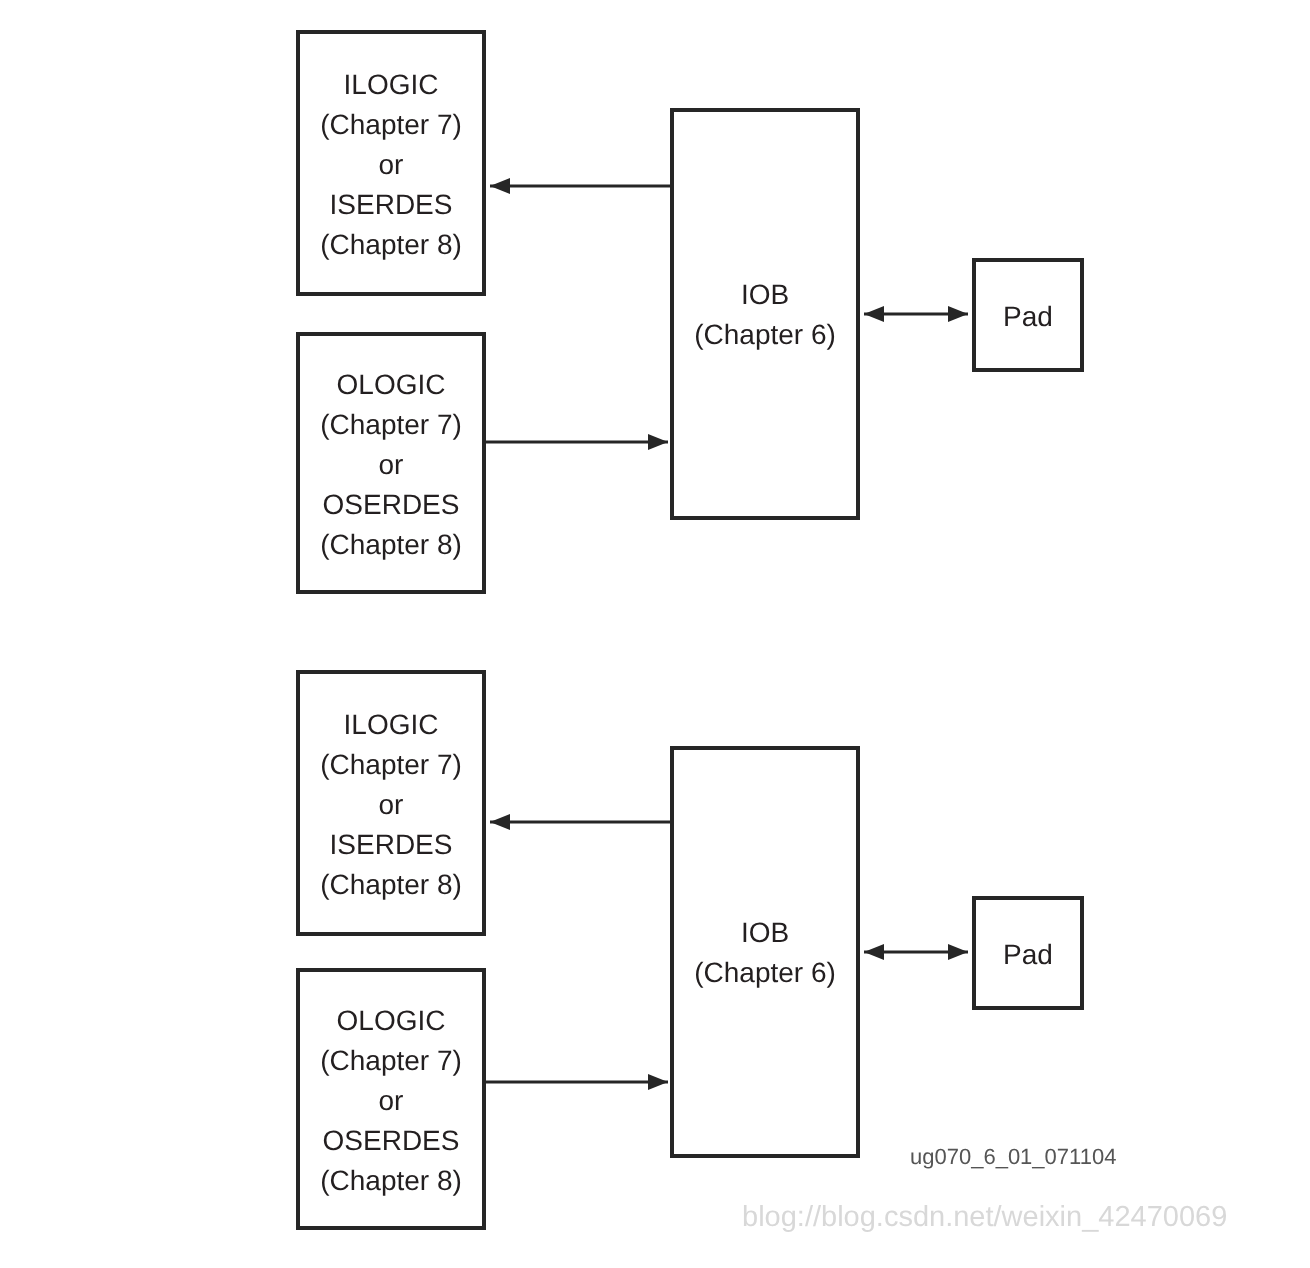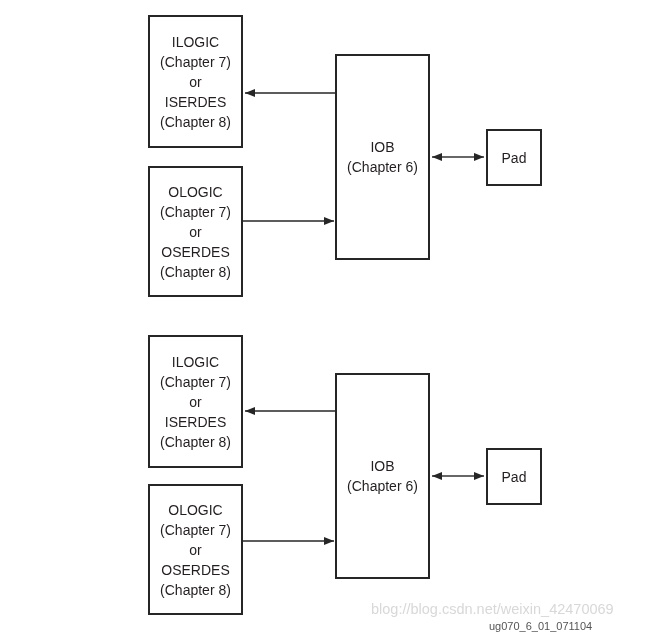--- a/index.html
+++ b/index.html
@@ -43,27 +43,26 @@
   .b-ologic-1 { left: 148px; top: 166px; width: 95px; height: 131px; }
   .b-iob-1    { left: 335px; top: 54px;  width: 95px; height: 206px; }
   .b-pad-1    { left: 486px; top: 129px; width: 56px; height: 57px;  }
   .b-ilogic-2 { left: 148px; top: 335px; width: 95px; height: 133px; }
   .b-ologic-2 { left: 148px; top: 484px; width: 95px; height: 131px; }
   .b-iob-2    { left: 335px; top: 373px; width: 95px; height: 206px; }
   .b-pad-2    { left: 486px; top: 448px; width: 56px; height: 57px;  }
   .caption {
     position: absolute;
     left: 455px;
-    top: 620px;
+    top: 573px;
     font-size: 11px;
     color: #555555;
     letter-spacing: 0px;
     z-index: 5;
     white-space: nowrap;
-    margin-left: 34px;
   }
   .watermark {
     position: absolute;
     left: 371px;
     top: 601px;
     font-size: 14.5px;
     color: #d8d8d8;
     z-index: 4;
     white-space: nowrap;
   }

